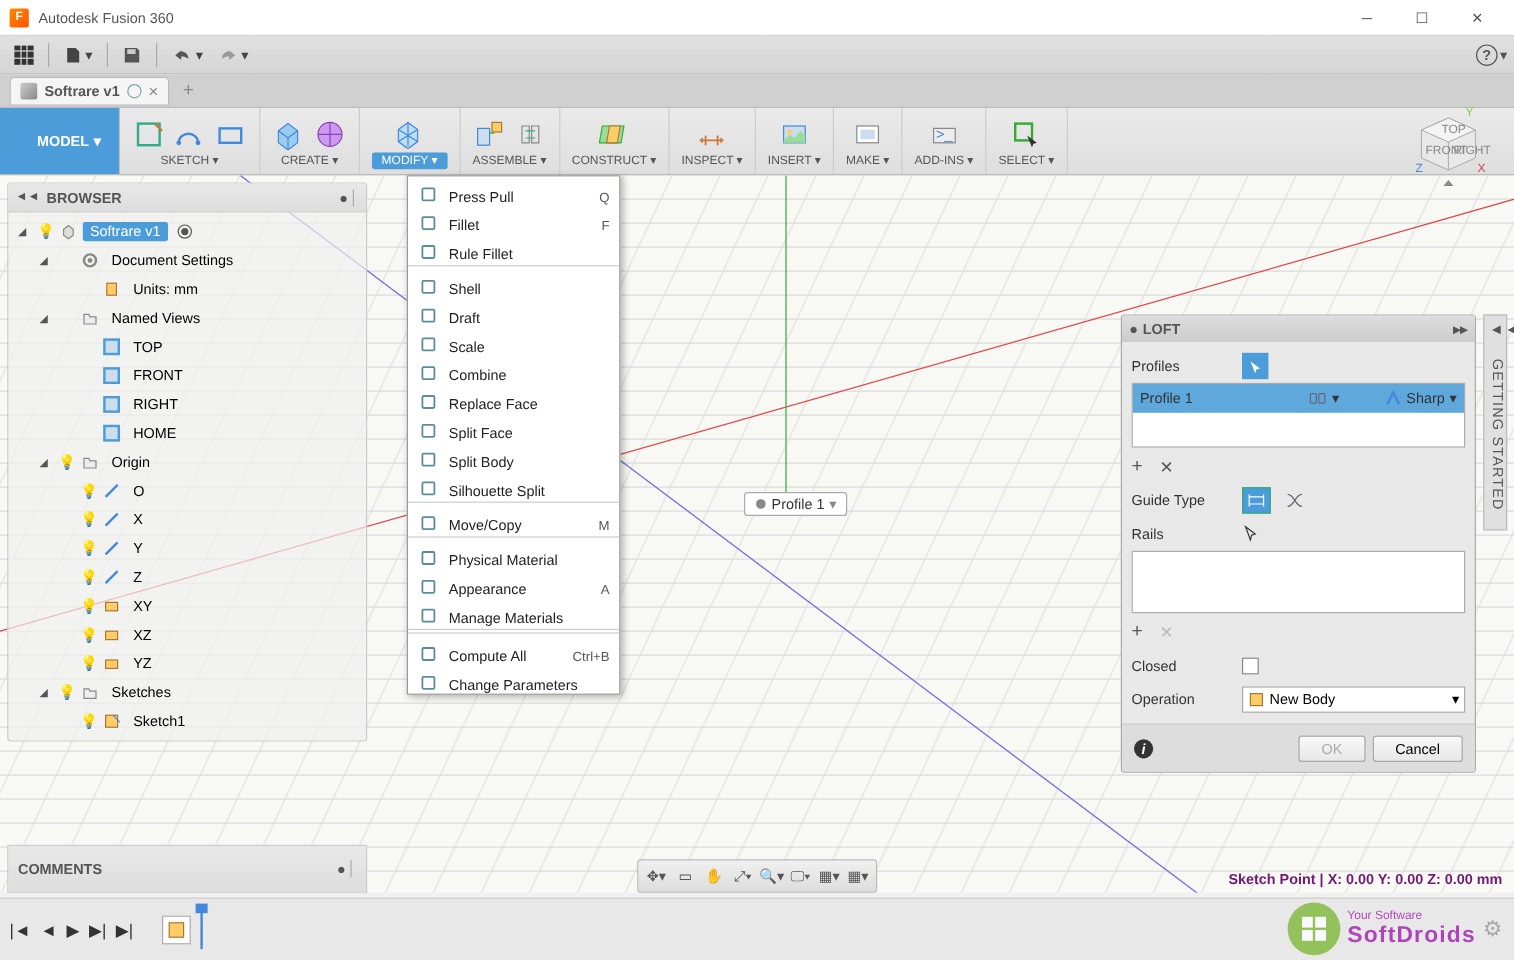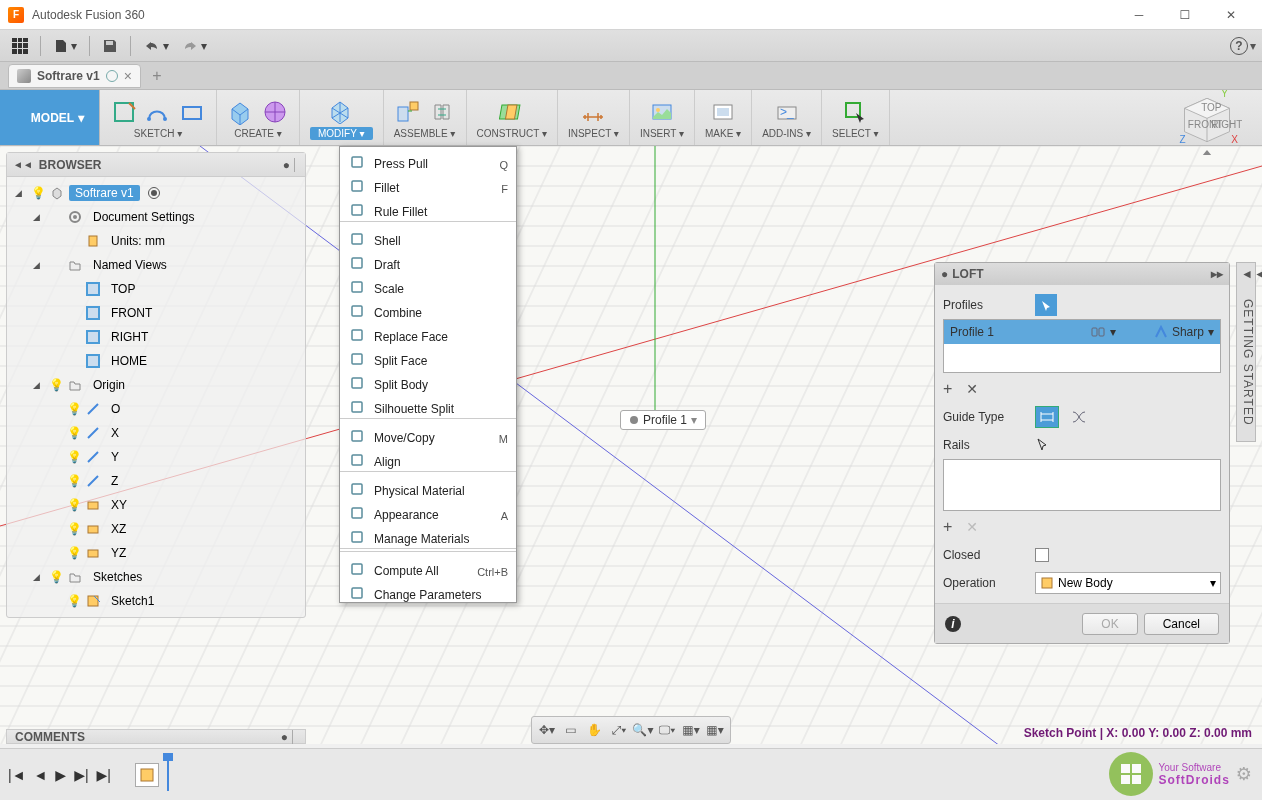--- a/index.html
+++ b/index.html
@@ -52,21 +52,21 @@
 .loft-hd{height:22px;background:linear-gradient(#ddd,#ccc);display:flex;align-items:center;padding:0 6px;gap:4px;font-weight:bold;color:#555}
 .loft-body{padding:6px 8px}
 .lrow{display:flex;align-items:center;height:28px;gap:8px}
 .llab{width:84px;color:#333}
 .lbox{background:#fff;border:1px solid #aaa;min-height:24px;display:flex;align-items:center;padding:2px}
 .lprof{background:#5fa8dc;height:24px;display:flex;align-items:center;padding:0 6px;color:#333;gap:4px}
 .lbtn{padding:3px 18px;background:linear-gradient(#f8f8f8,#e8e8e8);border:1px solid #aaa;border-radius:3px;margin-left:6px}
 .lbtn.dis{color:#aaa}
 .lsel{flex:1;background:#fff;border:1px solid #aaa;height:22px;display:flex;align-items:center;padding:0 4px;gap:4px}
 .side-tab{position:absolute;right:6px;top:262px;width:20px;height:180px;background:#e0e0e0;border:1px solid #bbb;writing-mode:vertical-rl;text-align:center;padding-top:20px;font-size:10px;letter-spacing:1px;color:#555}
-.comments{position:absolute;left:6px;bottom:56px;width:300px;height:15px;background:linear-gradient(#e8e8e8,#ddd);border:1px solid #ccc;display:flex;align-items:center;padding:0 8px}
+.comments{position:absolute;left:6px;bottom:56px;width:300px;height:40px;background:linear-gradient(#e8e8e8,#ddd);border:1px solid #ccc;display:flex;align-items:center;padding:0 8px}
 .vbar{position:absolute;left:50%;transform:translateX(-50%);bottom:56px;height:28px;background:linear-gradient(#f0f0f0,#ddd);border:1px solid #bbb;border-radius:3px;display:flex;align-items:center;padding:0 4px;gap:2px}
 .vbar .vb{width:22px;height:22px;display:flex;align-items:center;justify-content:center;color:#555}
 .status{position:absolute;right:10px;bottom:60px;color:#701a75;font-weight:bold}
 .timeline{position:absolute;left:0;bottom:0;right:0;height:52px;background:#e8e8e8;border-top:1px solid #ccc;display:flex;align-items:center;padding:0 8px;gap:8px}
 .tl-btn{color:#333;font-size:14px}
 .watermark{position:absolute;right:10px;bottom:4px;display:flex;align-items:center;gap:6px;opacity:0.8}
 .wm-badge{width:44px;height:44px;background:#7fb83a;border-radius:50%;display:flex;align-items:center;justify-content:center}
 .wm-txt{color:#a21caf;font-family:Arial}
 svg{display:block}
 .cb{width:14px;height:14px;border:1px solid #888;background:#fff;display:flex;align-items:center;justify-content:center}
@@ -589,28 +589,20 @@
     <div class="msep"></div>
     <div class="mi">
       <span class="mico">
         <svg width="16" height="16">
           <rect x="3" y="3" width="10" height="10" fill="none" stroke="#5a8c9c" stroke-width="1.5" rx="1"></rect>
         </svg>
       </span>
       <span class="mlbl">Move/Copy</span>
       <span class="msc">M</span>
     </div>
-    <div class="mi">
-      <span class="mico">
-        <svg width="16" height="16">
-          <rect x="3" y="3" width="10" height="10" fill="none" stroke="#5a8c9c" stroke-width="1.5" rx="1"></rect>
-        </svg>
-      </span>
-      <span class="mlbl">Align</span>
-    </div>
     <div class="msep"></div>
     <div class="mi">
       <span class="mico">
         <svg width="16" height="16">
           <rect x="3" y="3" width="10" height="10" fill="none" stroke="#5a8c9c" stroke-width="1.5" rx="1"></rect>
         </svg>
       </span>
       <span class="mlbl">Physical Material</span>
     </div>
     <div class="mi">
@@ -776,16 +768,16 @@
   <div class="wm-badge">
       <svg width="24" height="24">
         <rect x="2" y="2" width="9" height="9" fill="#fff"></rect>
         <rect x="13" y="2" width="9" height="9" fill="#fff"></rect>
         <rect x="2" y="13" width="9" height="9" fill="#fff"></rect>
         <rect x="13" y="13" width="9" height="9" fill="#fff"></rect>
       </svg>
     </div>
   <div class="wm-txt">
       <div style="font-size:10px">Your Software</div>
-      <div style="font-size:12px;font-weight:bold;letter-spacing:1px">SoftDroids</div>
+      <div style="font-size:19px;font-weight:bold;letter-spacing:1px">SoftDroids</div>
     </div>
   <span style="color:#999;font-size:18px">⚙</span>
 </div>
 
 </body></html>

